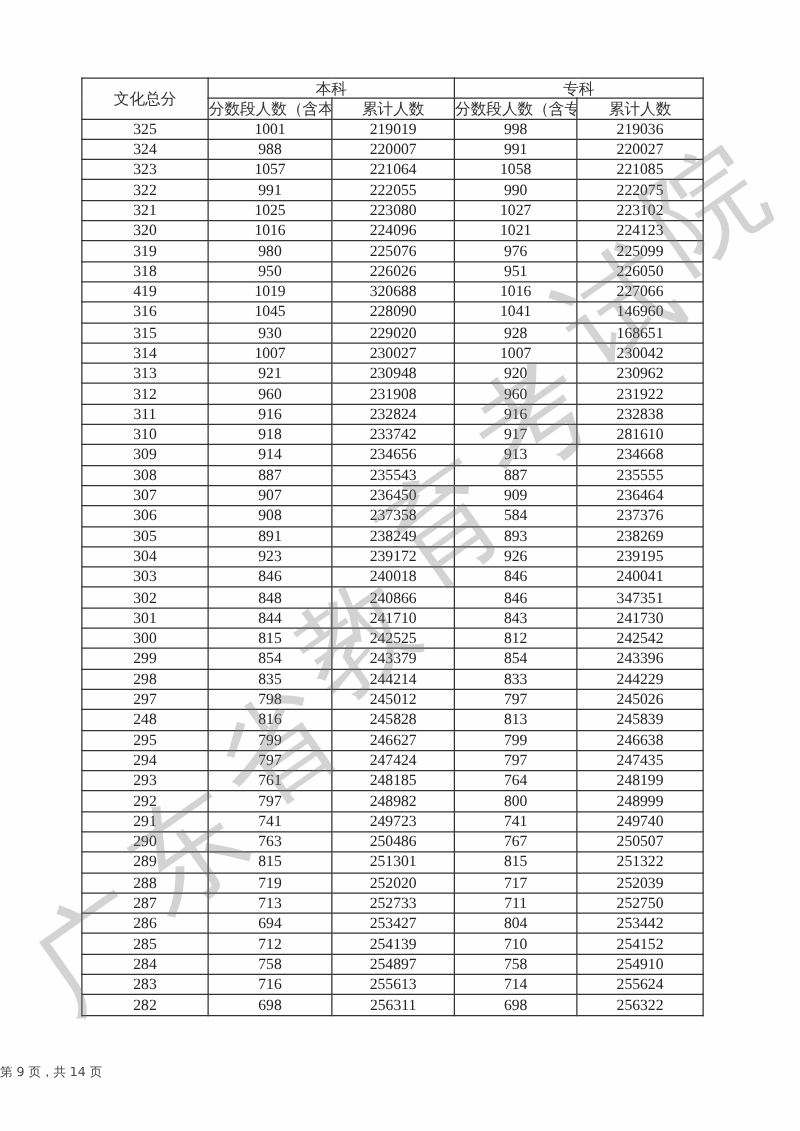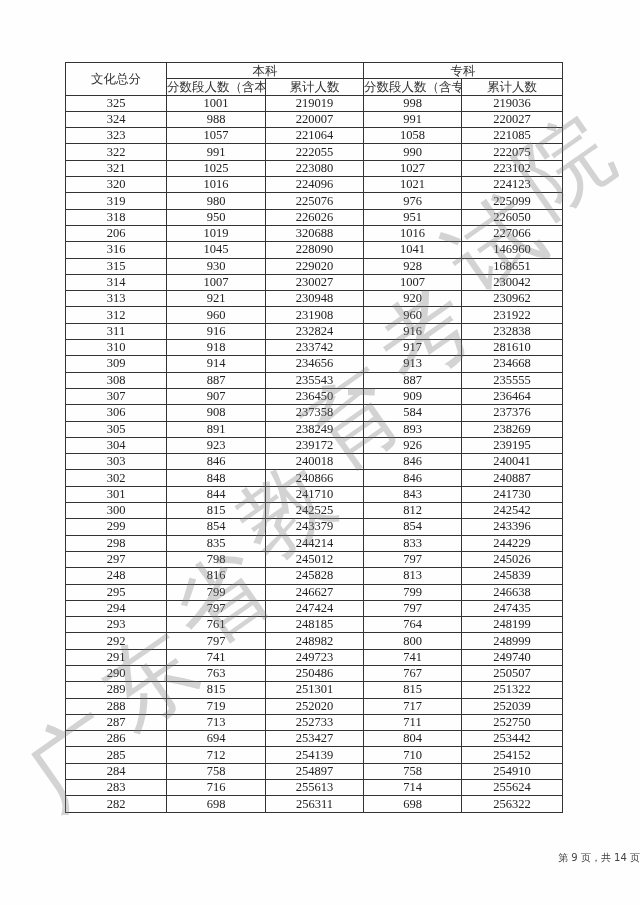--- a/index.html
+++ b/index.html
@@ -8,21 +8,21 @@
   .page { position:absolute; left:0; top:0; width:613px; height:905px; }
   table.score { position:absolute; left:65px; top:62px; width:497px; border-collapse:collapse;
                 table-layout:fixed; font-size:12.5px; }
   table.score td, table.score th { border:1px solid #333; padding:0; text-align:center;
                 font-weight:normal; line-height:15px; height:15.3px; overflow:hidden; white-space:nowrap; }
   table.score th { font-family:"DejaVu Sans","Liberation Sans",sans-serif; font-size:12.5px; color:#333; }
   th.h-score { height:54px; }
   th.h-group { height:22px; }
   th.h-sub { height:31px; white-space:normal; line-height:14px; }
   table.score { border:1.5px solid #222; }
-  .footer { position:absolute; left:0; width:640px; top:851px; text-align:right;
+  .footer { position:absolute; left:0; width:640px; top:851px; text-align:left;
             font-family:"DejaVu Sans","Liberation Sans",sans-serif; font-size:10px; color:#444; }
   .watermark { position:absolute; left:10px; top:60px; width:600px; height:820px; pointer-events:none; }
   .watermark span { position:absolute; font-family:"DejaVu Sans","Liberation Sans",sans-serif;
                     font-size:90px; color:rgba(120,120,120,0.32); font-weight:300; }
 </style>
 </head>
 <body>
 
 <div class="page">
   <table class="score">
@@ -97,21 +97,21 @@
           <td>225099</td>
         </tr>
         <tr>
           <td>318</td>
           <td>950</td>
           <td>226026</td>
           <td>951</td>
           <td>226050</td>
         </tr>
         <tr>
-          <td>206</td>
+          <td>419</td>
           <td>1019</td>
           <td>320688</td>
           <td>1016</td>
           <td>227066</td>
         </tr>
         <tr>
           <td>316</td>
           <td>1045</td>
           <td>228090</td>
           <td>1041</td>
@@ -206,21 +206,21 @@
           <td>846</td>
           <td>240018</td>
           <td>846</td>
           <td>240041</td>
         </tr>
         <tr>
           <td>302</td>
           <td>848</td>
           <td>240866</td>
           <td>846</td>
-          <td>240887</td>
+          <td>347351</td>
         </tr>
         <tr>
           <td>301</td>
           <td>844</td>
           <td>241710</td>
           <td>843</td>
           <td>241730</td>
         </tr>
         <tr>
           <td>300</td>

